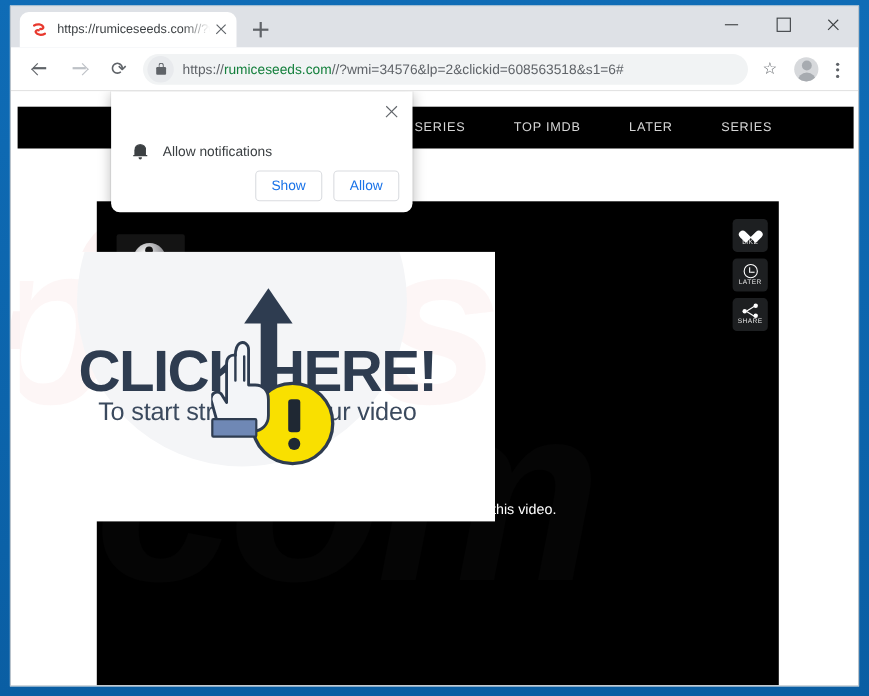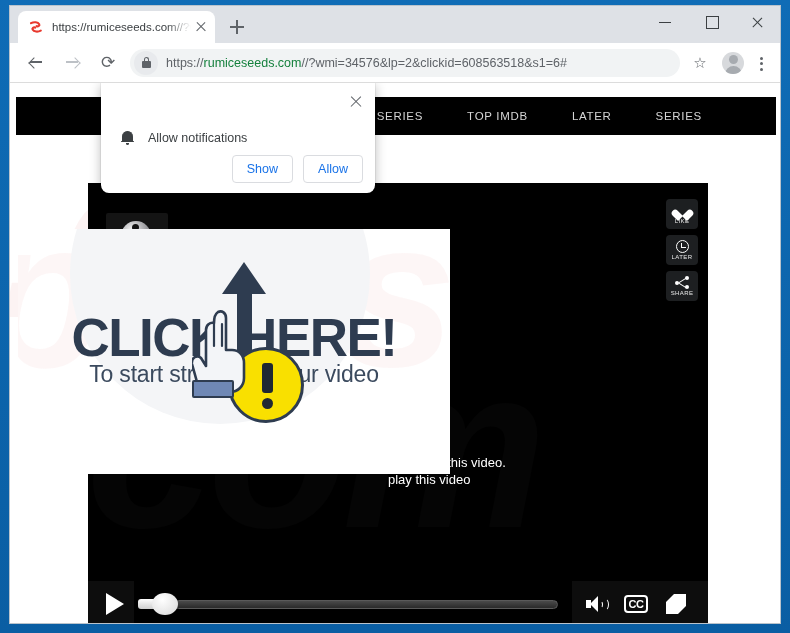--- a/index.html
+++ b/index.html
@@ -497,43 +497,22 @@
                 <u></u>
                 <u></u>
               </span>
             <span class="action-label">SHARE</span>
           </div>
         </div>
 
         <div class="err-block">
           <div class="t1">played</div>
           <div>yo to play this video.</div>
-          <div>play this video</div>
-        </div>
-
-        <div class="controls">
-          <div class="ctrl-left">
-            <span class="play-tri"></span>
-          </div>
-          <div class="scrub-wrap">
-            <span class="scrub-track"></span>
-            <span class="scrub-stub"></span>
-            <span class="scrub-knob"></span>
-          </div>
-          <div class="ctrl-right">
-            <span class="ic-vol">
-              <span class="cone"></span>
-                <span class="horn"></span>
-              <span class="wv w1"></span>
-                <span class="wv w2"></span>
-            </span>
-            <span class="ic-cc">CC</span>
-            <span class="ic-full"></span>
-          </div>
-        </div>
+        </div>
+
       </div>
 
       <div class="ad-overlay">
         <div class="ad-watermark">pcrisk</div>
         <div class="ad-circle"></div>
         <div class="ad-title">CLICK HERE!</div>
         <div class="ad-sub">To start streaming your video</div>
       </div>
 
       <div class="graphic">

